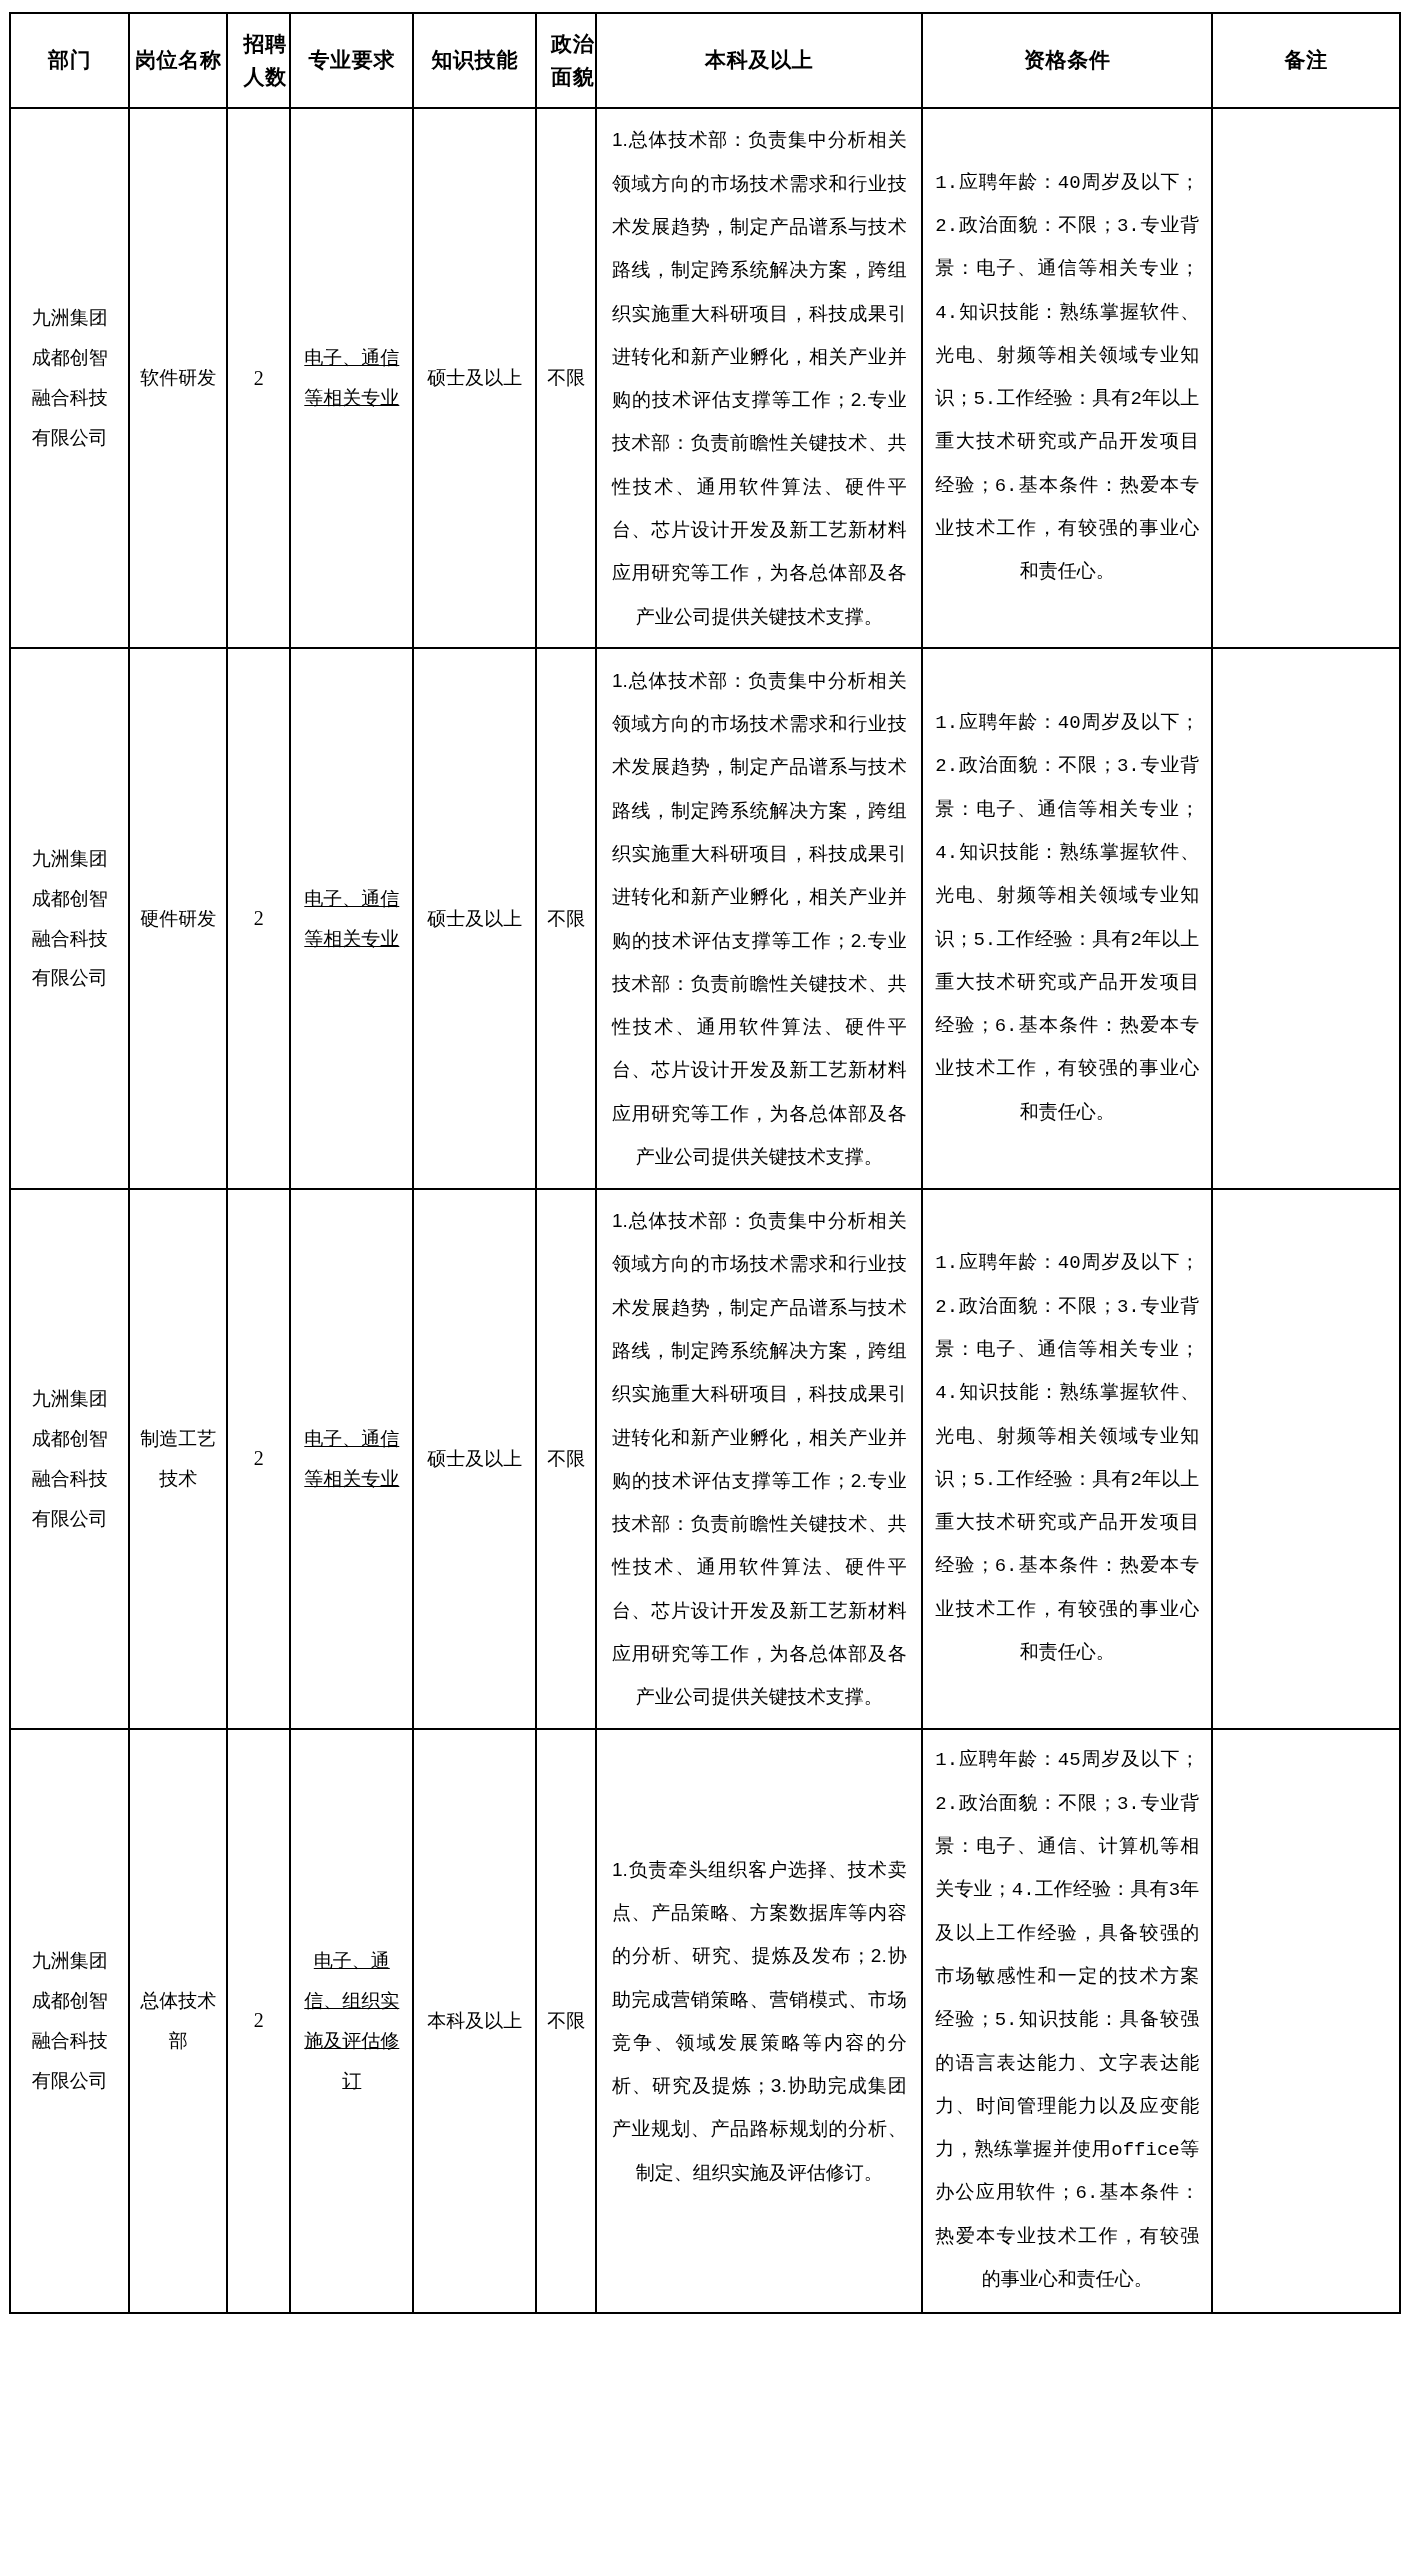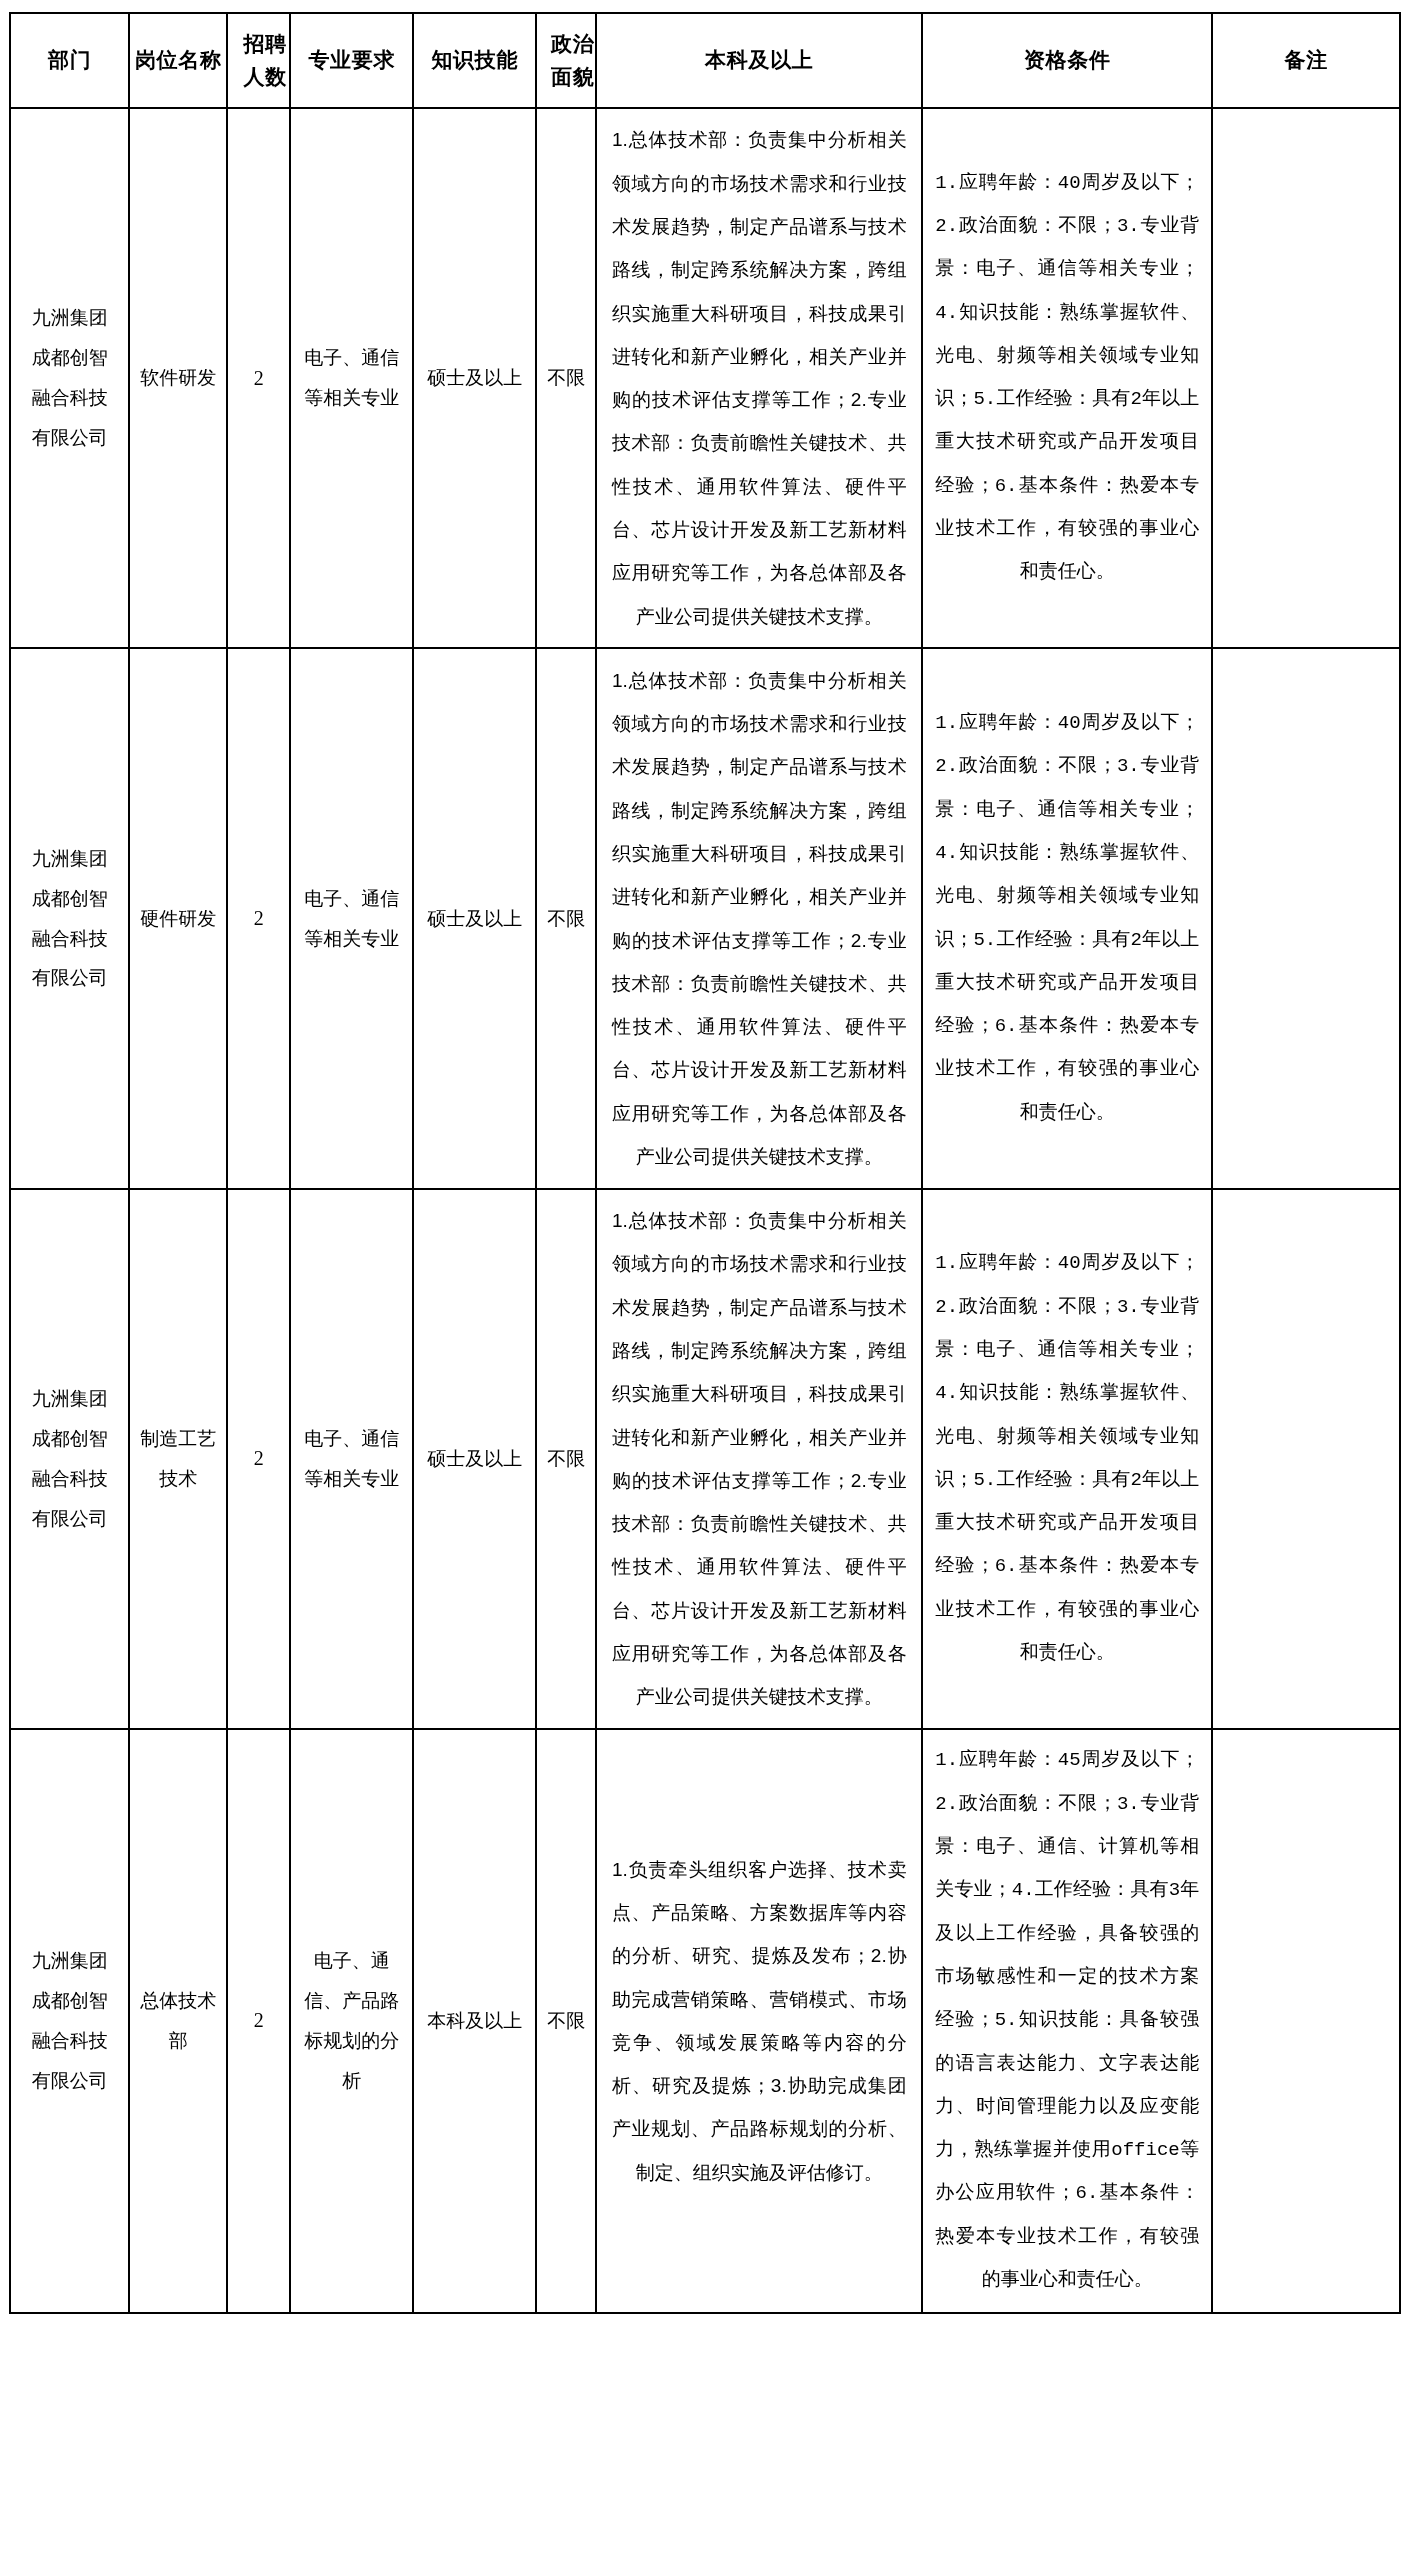--- a/index.html
+++ b/index.html
@@ -83,20 +83,21 @@
     line-height: 2.1;
     padding: 6.6px 8px;
   }
   td.num .inner {
     font-size: 20px;
     font-family: "Liberation Serif", "DejaVu Serif", serif;
   }
   td.major .inner {
     line-height: 2.1;
     padding: 6.6px 9.3px;
+    text-decoration: underline;
   }
   td.edu .inner {
     line-height: 2.0;
     padding: 6.6px 6.6px;
   }
   td.pol .inner {
     line-height: 2.0;
     padding: 6.6px 2.7px;
   }
 
@@ -288,21 +289,21 @@
         <td class="cell dept">
             <span class="inner">九洲集团成都创智融合科技有限公司</span>
           </td>
         <td class="cell pos">
             <span class="inner">总体技术部</span>
           </td>
         <td class="cell num">
             <span class="inner">2</span>
           </td>
         <td class="cell major">
-            <span class="inner">电子、通信、产品路标规划的分析</span>
+            <span class="inner">电子、通信、组织实施及评估修订</span>
           </td>
         <td class="cell edu">
             <span class="inner">本科及以上</span>
           </td>
         <td class="cell pol">
             <span class="inner">不限</span>
           </td>
         <td class="cell desc">
             <span class="inner">
               <span class="para">1.负责牵头组织客户选择、技术卖点、产品策略、方案数据库等内容的分析、研究、提炼及发布；2.协助完成营销策略、营销模式、市场竞争、领域发展策略等内容的分析、研究及提炼；3.协助完成集团产业规划、产品路标规划的分析、制定、组织实施及评估修订。</span>

